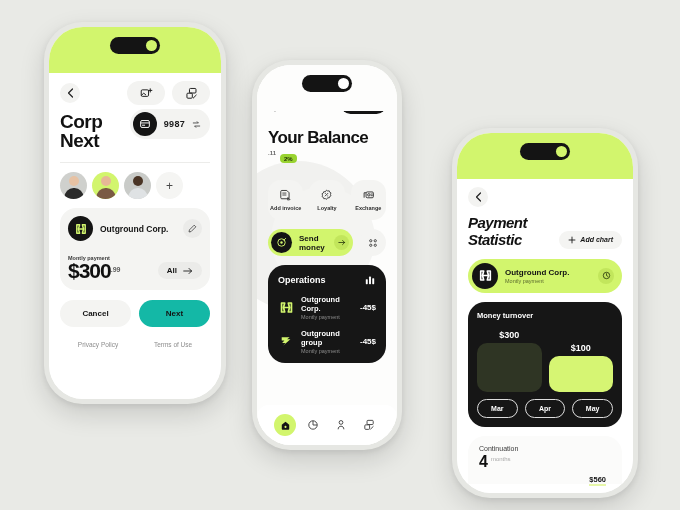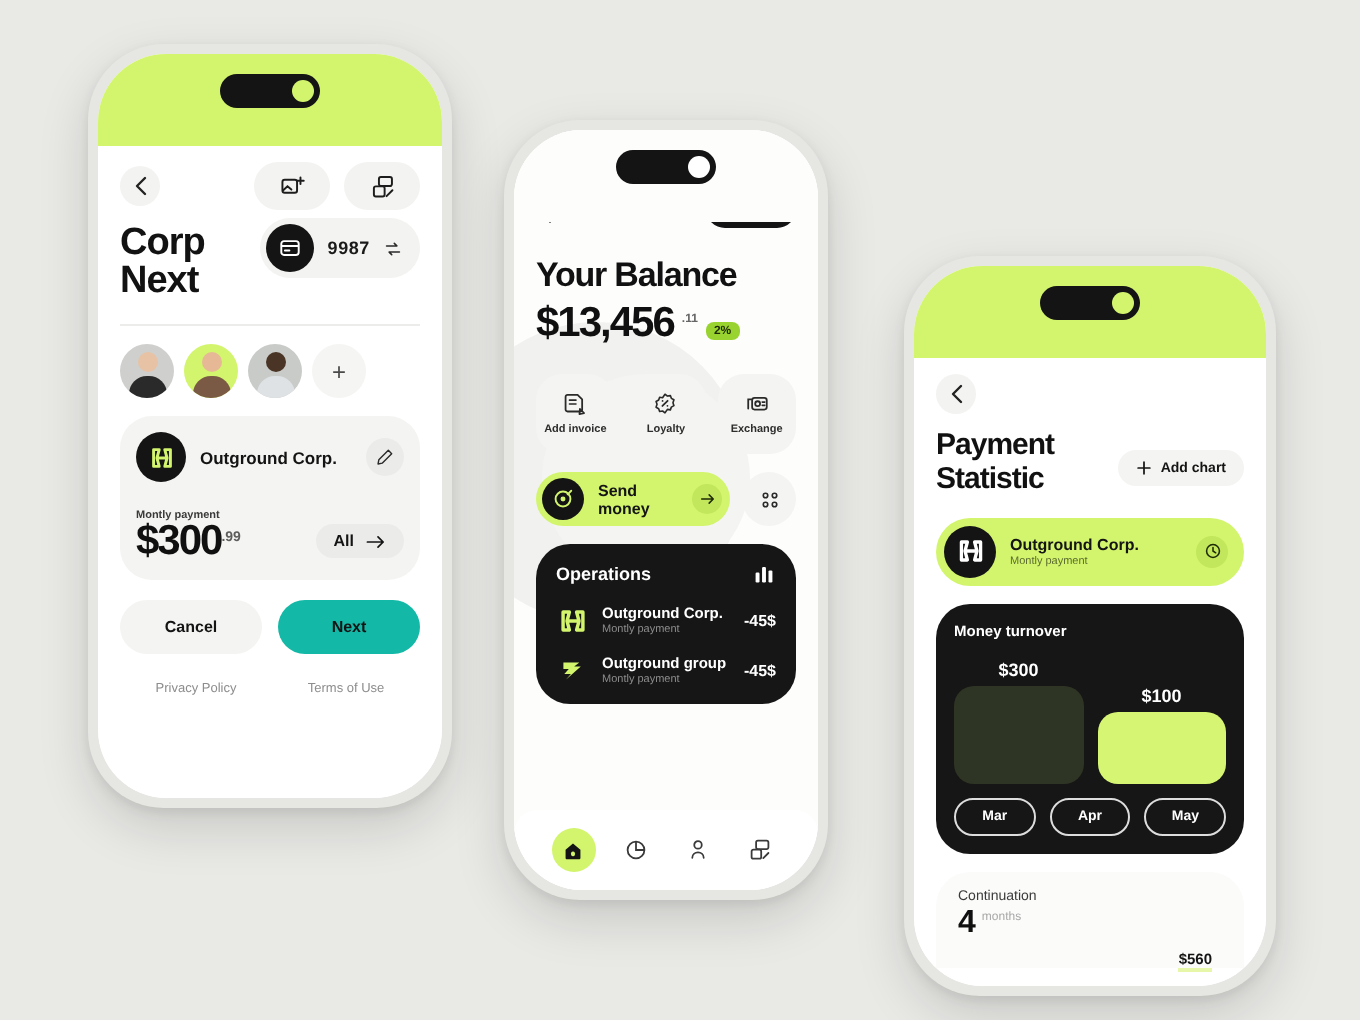--- a/index.html
+++ b/index.html
@@ -29,21 +29,21 @@
   .topband { position: absolute; left:0; right:0; top:0; height:46px; background:#d2f56d; }
   .notch {
     position: absolute; top: 10px; left: 50%; transform: translateX(-50%);
     width: 50px; height: 17px; background: #141414; border-radius: 11px;
     display: flex; align-items: center; justify-content: flex-end; padding-right: 3px;
   }
   .notch .lens { width: 11px; height: 11px; border-radius: 50%; background: #d2f56d; }
 
   
   #phone1 { left: 44px;  top: 22px;  width: 182px; height: 382px; }
-  #phone2 { left: 252px; top: 60px;  width: 162px; height: 390px; }
+  #phone2 { left: 252px; top: 60px;  width: 150px; height: 390px; }
   #phone3 { left: 452px; top: 128px; width: 186px; height: 370px; }
 
   
   .pill { background:#f4f4f2; border-radius: 999px; display:flex; align-items:center; justify-content:center; }
   .circ { border-radius:50%; display:flex; align-items:center; justify-content:center; }
 
   
   .p1body { position:absolute; left:0; right:0; top:46px; bottom:0; background:#fff; border-radius: 18px 18px 34px 34px; padding: 8px 11px 0; }
   .p1toprow { display:flex; align-items:center; gap:7px; }
   .p1back { width:20px; height:20px; background:#f3f3f1; }
@@ -113,21 +113,21 @@
   .p2opname { font-size:7.5px; font-weight:700; color:#fff; }
   .p2opsub { font-size:5.5px; color:#8d8d8d; margin-top:1px; }
   .p2opamt { font-size:8px; font-weight:700; color:#fff; }
   .p2nav { position:absolute; left:0; right:0; bottom:0; height:40px; background:#fff; border-radius:14px 14px 34px 34px; display:flex; align-items:center; justify-content:space-around; padding:0 14px; }
   .p2navitem { width:22px; height:22px; border-radius:50%; display:flex; align-items:center; justify-content:center; }
   .p2navitem.active { background:#d2f56d; }
 
   
   .p3body { position:absolute; left:0; right:0; top:46px; bottom:0; background:#fff; border-radius:18px 18px 34px 34px; padding:8px 11px 0; }
   .p3back { width:20px; height:20px; background:#f3f3f1; }
-  .p3hrow { display:flex; align-items:center; justify-content:space-between; margin-top:8px; }
+  .p3hrow { display:flex; align-items:flex-end; justify-content:space-between; margin-top:8px;font-style:italic; }
   .p3title { font-size:15px; font-weight:700; letter-spacing:-0.5px; color:#111; line-height:1.12; }
   .p3add { background:#f4f4f2; border-radius:999px; padding:5px 9px; display:flex; align-items:center; gap:4px; font-size:7px; font-weight:600; color:#141414; margin-top:5px; }
   .p3comp { background:#d2f56d; border-radius:999px; margin-top:10px; padding:4px 8px 4px 4px; display:flex; align-items:center; gap:7px; }
   .p3logo { width:26px; height:26px; border-radius:50%; background:#141414; display:flex; align-items:center; justify-content:center; }
   .p3compmid { flex:1; }
   .p3compname { font-size:8px; font-weight:700; color:#141414; }
   .p3compsub { font-size:5.5px; color:#5b6b2e; margin-top:1px; }
   .p3clock { width:16px; height:16px; border-radius:50%; background:#c2e65c; display:flex; align-items:center; justify-content:center; }
   .p3chart { background:#161616; border-radius:17px; margin-top:9px; padding:9px 9px 9px; }
   .p3charttitle { font-size:7.5px; font-weight:700; color:#fff; }
@@ -285,21 +285,20 @@
                 <rect x="8.2" y="1.6" width="4.2" height="4.2" rx="1.1" stroke="#fff" stroke-width="1.2" fill="none"></rect>
                 <rect x="1.6" y="8.2" width="4.2" height="4.2" rx="1.1" stroke="#fff" stroke-width="1.2" fill="none"></rect>
                 <rect x="8.2" y="8.2" width="4.2" height="4.2" rx="1.1" stroke="#fff" stroke-width="1.2" fill="none"></rect>
               </svg>
             <span>More</span>
           </div>
         </div>
 
         <div class="p2h1">Your Balance</div>
         <div class="p2balrow">
-          <span class="p2bal">$13,456</span>
           <span class="p2sup">.11</span>
           <span class="p2badge">2%</span>
         </div>
 
         <div class="p2acts">
           <div class="p2act">
             <svg width="13" height="13" viewBox="0 0 16 16">
                 <path d="M3.4 1.8h6.2l2.8 2.8v6.2c0 .7-.5 1.2-1.2 1.2H3.4c-.7 0-1.2-.5-1.2-1.2V3c0-.7.5-1.2 1.2-1.2z" stroke="#2a2a2a" stroke-width="1.1" fill="none" stroke-linejoin="round"></path>
                 <path d="M4.6 5h4M4.6 7.4h4" stroke="#2a2a2a" stroke-width="1" stroke-linecap="round"></path>
                 <path d="M11 10.4l2.6 2.6-2.9.6.3-3.2z" stroke="#2a2a2a" stroke-width="1" fill="none" stroke-linejoin="round"></path>

